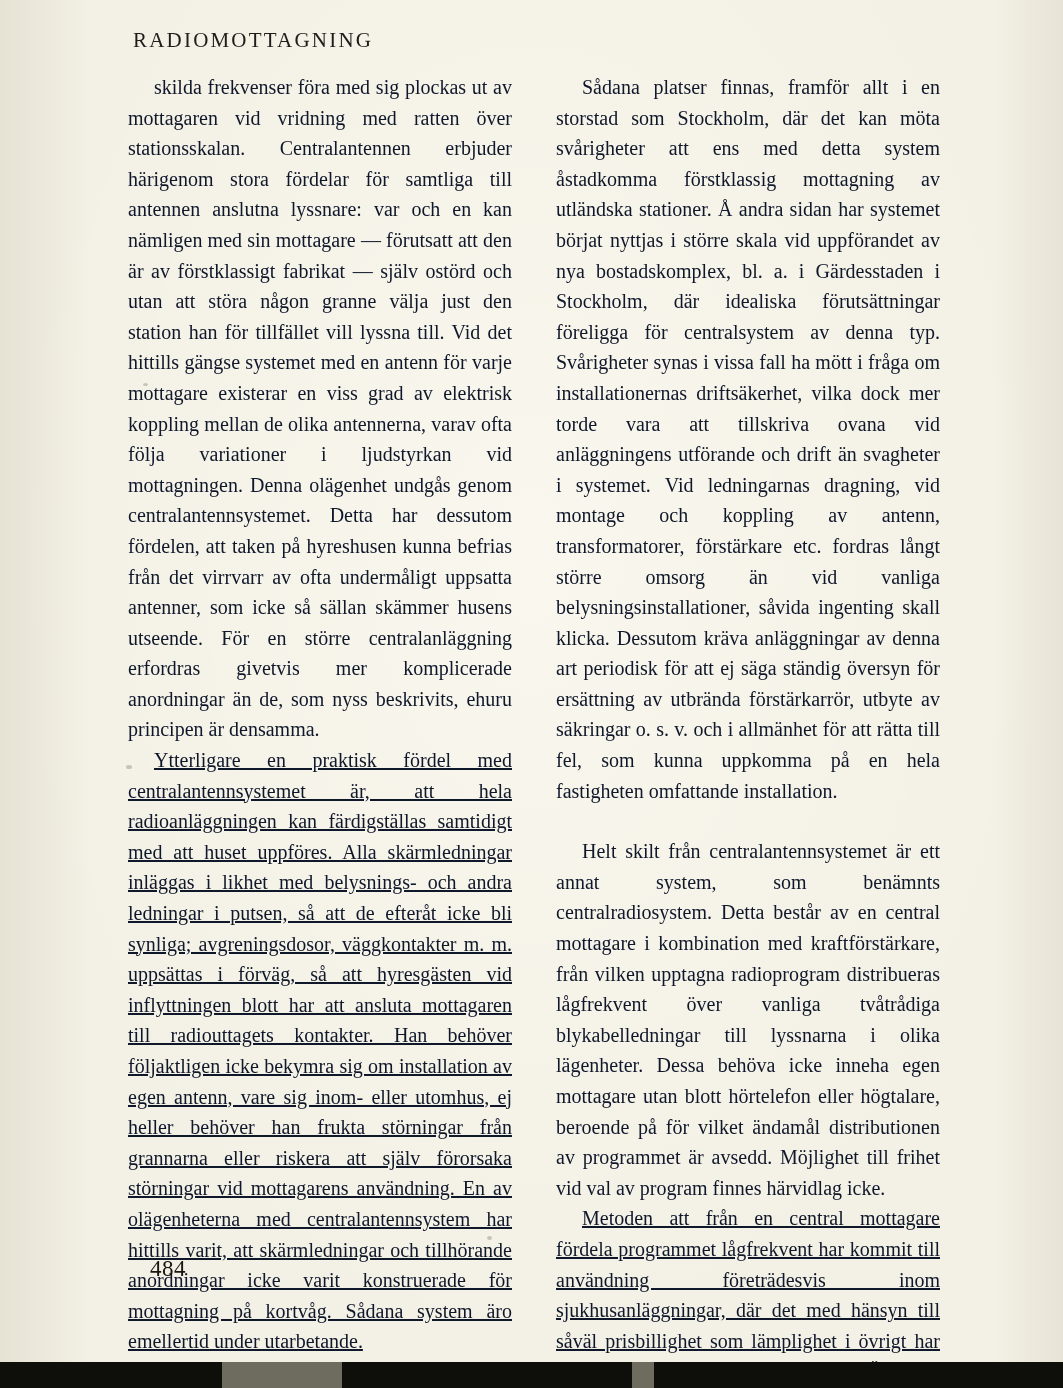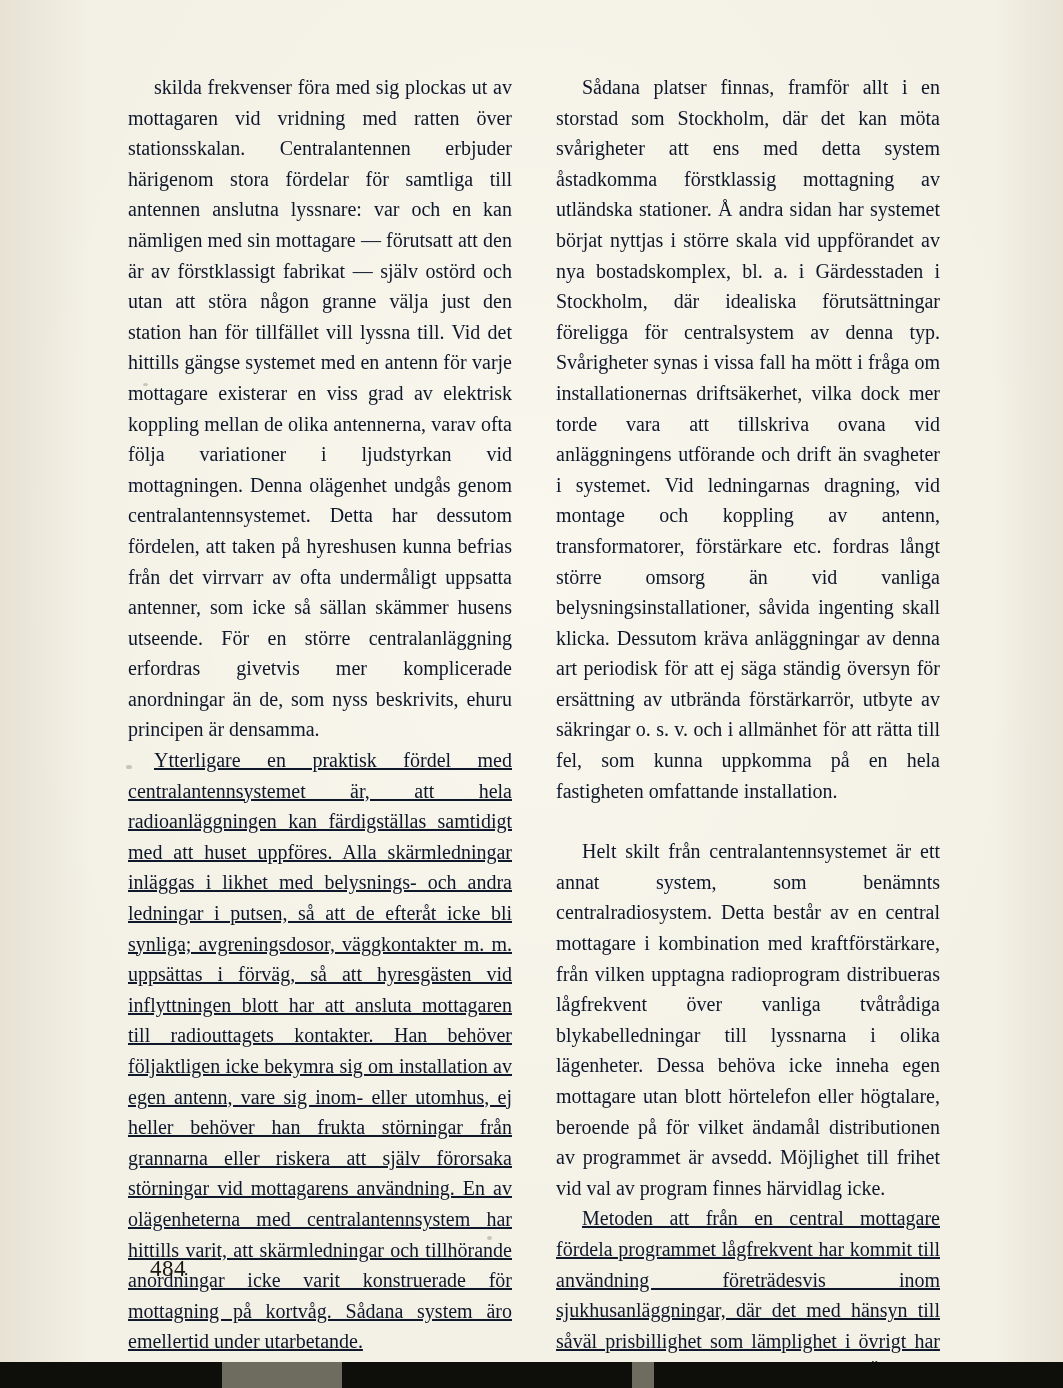--- a/index.html
+++ b/index.html
@@ -100,20 +100,21 @@
     border-radius: 50%;
     opacity: 0.5;
   }
 </style>
 </head>
 <body>
 
 <div class="page">
   <div class="paper-tint"></div>
 
+  <div class="running-head">RADIOMOTTAGNING</div>
 
   <div class="columns">
     <div class="col">
       <p class="indent">skilda frekvenser föra med sig plockas ut av mottagaren vid vridning med ratten över stationsskalan. Centralantennen erbjuder härigenom stora fördelar för samtliga till antennen anslutna lyssnare: var och en kan nämligen med sin mottagare — förutsatt att den är av förstklassigt fabrikat — själv ostörd och utan att störa någon granne välja just den station han för tillfället vill lyssna till. Vid det hittills gängse systemet med en antenn för varje mottagare existerar en viss grad av elektrisk koppling mellan de olika antennerna, varav ofta följa variationer i ljudstyrkan vid mottagningen. Denna olägenhet undgås genom centralantennsystemet. Detta har dessutom fördelen, att taken på hyreshusen kunna befrias från det virrvarr av ofta undermåligt uppsatta antenner, som icke så sällan skämmer husens utseende. För en större centralanläggning erfordras givetvis mer komplicerade anordningar än de, som nyss beskrivits, ehuru principen är densamma.</p>
       <p class="indent">Ytterligare en praktisk fördel med centralantennsystemet är, att hela radioanläggningen kan färdigställas samtidigt med att huset uppföres. Alla skärmledningar inläggas i likhet med belysnings- och andra ledningar i putsen, så att de efteråt icke bli synliga; avgreningsdosor, väggkontakter m. m. uppsättas i förväg, så att hyresgästen vid inflyttningen blott har att ansluta mottagaren till radiouttagets kontakter. Han behöver följaktligen icke bekymra sig om installation av egen antenn, vare sig inom- eller utomhus, ej heller behöver han frukta störningar från grannarna eller riskera att själv förorsaka störningar vid mottagarens användning. En av olägenheterna med centralantennsystem har hittills varit, att skärmledningar och tillhörande anordningar icke varit konstruerade för mottagning på kortvåg. Sådana system äro emellertid under utarbetande.</p>
       <p class="indent">Centralantennsystemet förtjänar att få större spridning än det hittills fått. Givet är, att dess användningsmöjligheter icke äro obegränsade.</p>
     </div>
     <div class="col">
       <p class="indent">Sådana platser finnas, framför allt i en storstad som Stockholm, där det kan möta svårigheter att ens med detta system åstadkomma förstklassig mottagning av utländska stationer. Å andra sidan har systemet börjat nyttjas i större skala vid uppförandet av nya bostadskomplex, bl. a. i Gärdesstaden i Stockholm, där idealiska förutsättningar föreligga för centralsystem av denna typ. Svårigheter synas i vissa fall ha mött i fråga om installationernas driftsäkerhet, vilka dock mer torde vara att tillskriva ovana vid anläggningens utförande och drift än svagheter i systemet. Vid ledningarnas dragning, vid montage och koppling av antenn, transformatorer, förstärkare etc. fordras långt större omsorg än vid vanliga belysningsinstallationer, såvida ingenting skall klicka. Dessutom kräva anläggningar av denna art periodisk för att ej säga ständig översyn för ersättning av utbrända förstärkarrör, utbyte av säkringar o. s. v. och i allmänhet för att rätta till fel, som kunna uppkomma på en hela fastigheten omfattande installation.</p>
       <div class="gap-block"></div>

